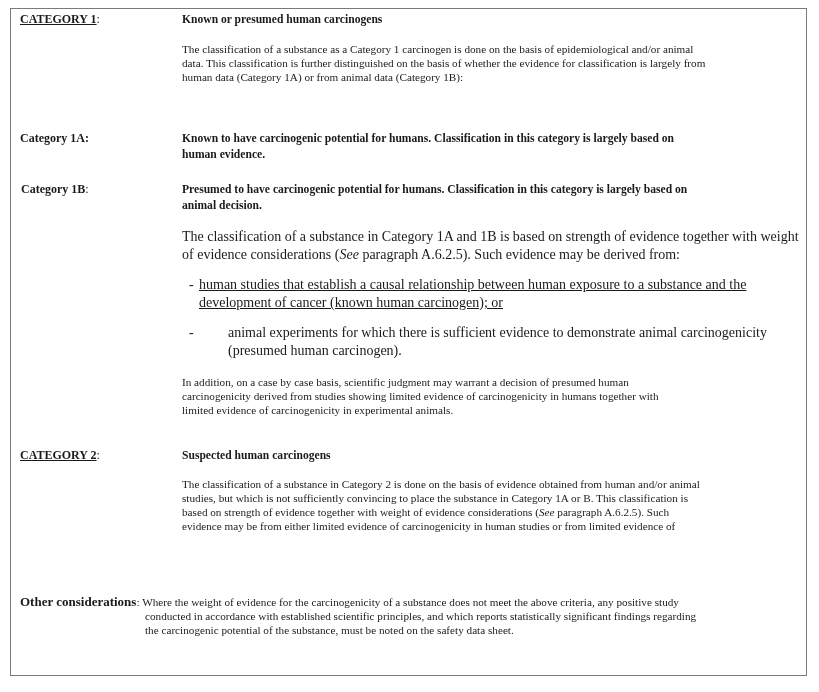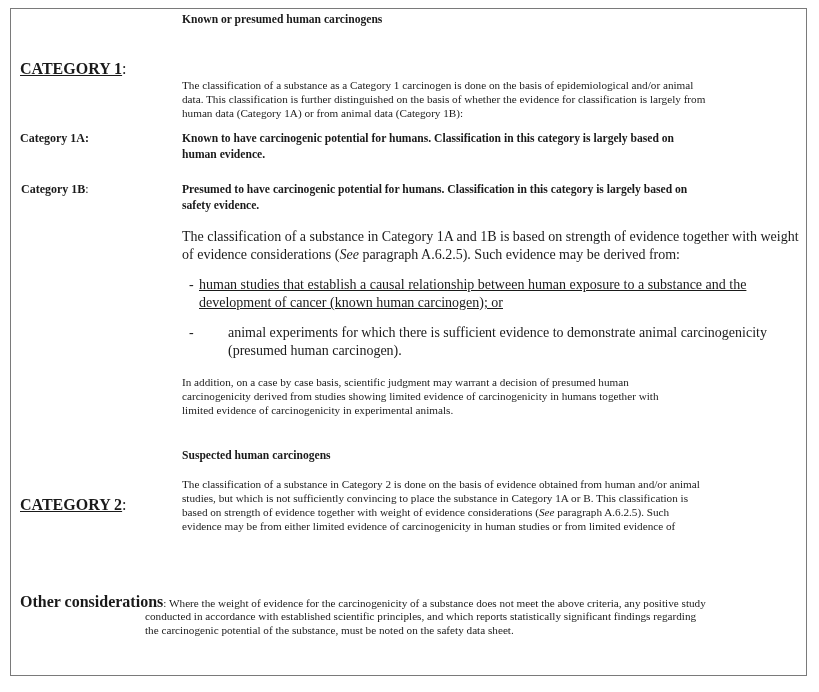--- a/index.html
+++ b/index.html
@@ -6,52 +6,52 @@
     body {
       width: 819px; height: 692px; position: relative; overflow: hidden;
       font-family: "Liberation Serif", "DejaVu Serif", serif;
       color: #1a1a1a;
     }
     .frame {
       position: absolute; left: 10px; top: 8px; width: 797px; height: 668px;
       border: 1px solid #7a7a7a; box-sizing: border-box;
     }
     .abs { position: absolute; white-space: nowrap; }
-    .lbl { font-size: 16px; font-weight: bold; margin-top: 48px; }
+    .lbl { font-size: 12px; font-weight: bold; }
     .lbl u { text-decoration: underline; }
     .lbl-plain { font-size: 12px; font-weight: bold; }
     .head { font-size: 11.6px; font-weight: bold; line-height: 16px; }
     .body { font-size: 11.2px; line-height: 14px; }
     .body2 { font-size: 14px; line-height: 18px; }
     .justify { text-align: justify; text-align-last: justify; }
     .blk { display: block; }
   </style>
 </head>
 <body>
 
 <div class="frame"></div>
 
 <div class="abs lbl" style="left:20px; top:12px;"><u>CATEGORY 1</u><span style="font-weight:normal">:</span></div>
 <div class="abs head" style="left:182px; top:12px;">Known or presumed human carcinogens</div>
-<div class="abs body" style="left:182px; top:42px;margin-top:36px;">
+<div class="abs body" style="left:182px; top:42px;">
   <span class="blk">The classification of a substance as a Category 1 carcinogen is done on the basis of epidemiological and/or animal</span>
   <span class="blk">data. This classification is further distinguished on the basis of whether the evidence for classification is largely from</span>
   <span class="blk">human data (Category 1A) or from animal data (Category 1B):</span>
 </div>
 
 <div class="abs lbl-plain" style="left:20px; top:131px;font-family:Liberation Serif, serif;">Category 1A:</div>
 <div class="abs head" style="left:182px; top:131px;">
   <span class="blk">Known to have carcinogenic potential for humans. Classification in this category is largely based on</span>
   <span class="blk">human evidence.</span>
 </div>
 
 <div class="abs lbl-plain" style="left:21px; top:182px;"><span>Category 1B</span><span style="font-weight:normal">:</span></div>
 <div class="abs head" style="left:182px; top:182px;">
   <span class="blk">Presumed to have carcinogenic potential for humans. Classification in this category is largely based on</span>
-  <span class="blk">safety evidence.</span>
+  <span class="blk">animal decision.</span>
 </div>
 <div class="abs body2" style="left:182px; top:228px;">
   <span class="blk">The classification of a substance in Category 1A and 1B is based on strength of evidence together with weight</span>
   <span class="blk"><span>of evidence considerations (</span><i>See</i><span> paragraph A.6.2.5). Such evidence may be derived from:</span></span>
 </div>
 
 <div class="abs body2" style="left:189px; top:276px;">
   <span>-</span>
 </div>
 <div class="abs body2" style="left:199px; top:276px; width:536px;text-decoration:underline;">
@@ -76,18 +76,18 @@
 <div class="abs lbl" style="left:20px; top:448px;"><u>CATEGORY 2</u><span style="font-weight:normal">:</span></div>
 <div class="abs head" style="left:182px; top:448px;">Suspected human carcinogens</div>
 <div class="abs body" style="left:182px; top:477px;">
   <span class="blk">The classification of a substance in Category 2 is done on the basis of evidence obtained from human and/or animal</span>
   <span class="blk">studies, but which is not sufficiently convincing to place the substance in Category 1A or B. This classification is</span>
   <span class="blk"><span>based on strength of evidence together with weight of evidence considerations (</span><i>See</i><span> paragraph A.6.2.5). Such</span></span>
   <span class="blk">evidence may be from either limited evidence of carcinogenicity in human studies or from limited evidence of</span>
 </div>
 
 <div class="abs body" style="left:20px; top:595px;">
-  <span class="blk"><b style="font-size:16px">Other considerations</b><span>:</span> <span>Where the weight of evidence for the carcinogenicity of a substance does not meet the above criteria, any positive study</span></span>
+  <span class="blk"><b style="font-size:13px">Other considerations</b><span>:</span> <span>Where the weight of evidence for the carcinogenicity of a substance does not meet the above criteria, any positive study</span></span>
 </div>
 <div class="abs body" style="left:145px; top:609px;">
   <span class="blk">conducted in accordance with established scientific principles, and which reports statistically significant findings regarding</span>
   <span class="blk">the carcinogenic potential of the substance, must be noted on the safety data sheet.</span>
 </div>
 
 </body></html>

